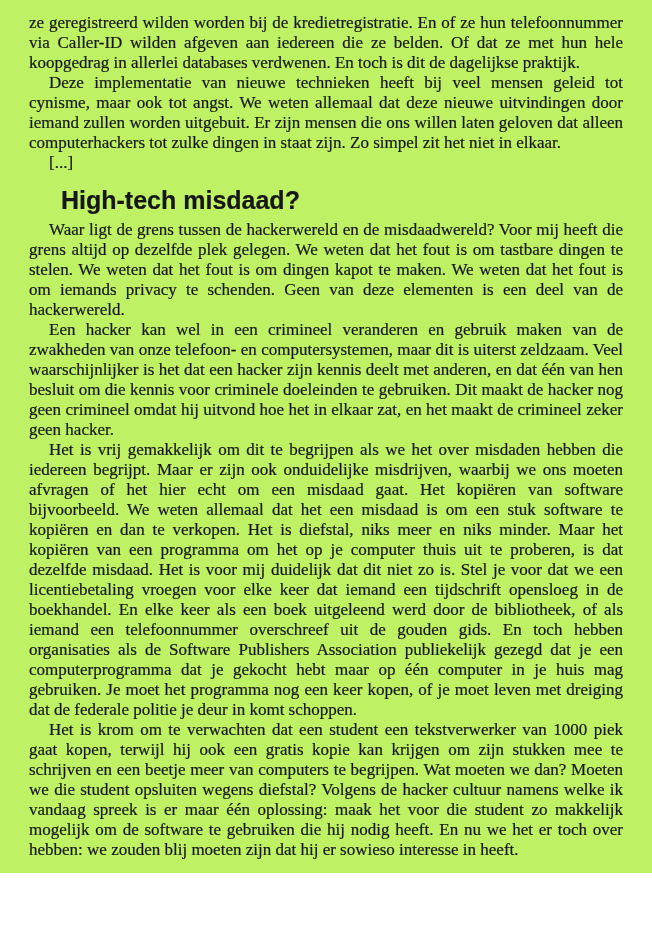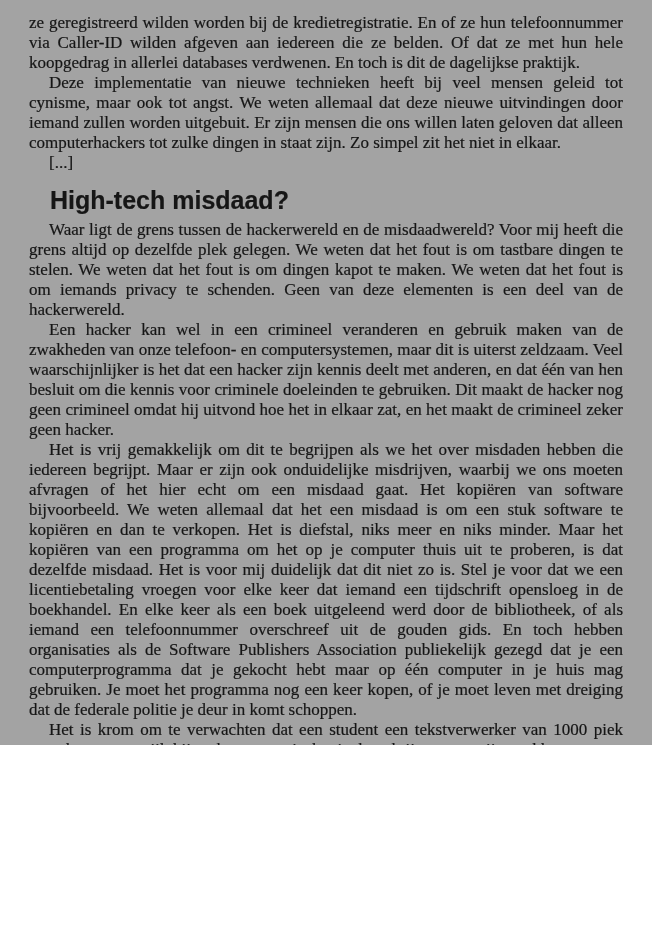--- a/index.html
+++ b/index.html
@@ -3,22 +3,22 @@
 <meta charset="utf-8">
 <style>
   html, body {
     margin: 0;
     padding: 0;
     background: #ffffff;
   }
   .page {
     position: relative;
     width: 652px;
-    height: 745px;
-    background: #a3a3a3;
+    height: 873px;
+    background: #bef264;
     color: #161616;
     overflow: hidden;
   }
   .text-block {
     position: absolute;
     left: 29px;
     top: 13px;
     width: 594px;
     font-family: "Liberation Serif", serif;
     font-size: 17px;
@@ -37,21 +37,21 @@
     text-align: left;
   }
   .para.continued {
     text-align-last: justify;
   }
   .heading {
     font-family: "Liberation Sans", sans-serif;
     font-size: 25px;
     line-height: 30px;
     font-weight: 700;
-    margin: 12px 0 5px 21px;
+    margin: 12px 0 5px 32px;
     text-align: left;
     text-indent: 0;
     -webkit-text-stroke: 0.2px #161616;
   }
   .footer {
     position: absolute;
     left: 34px;
     top: 898px;
     width: 594px;
     display: flex;

